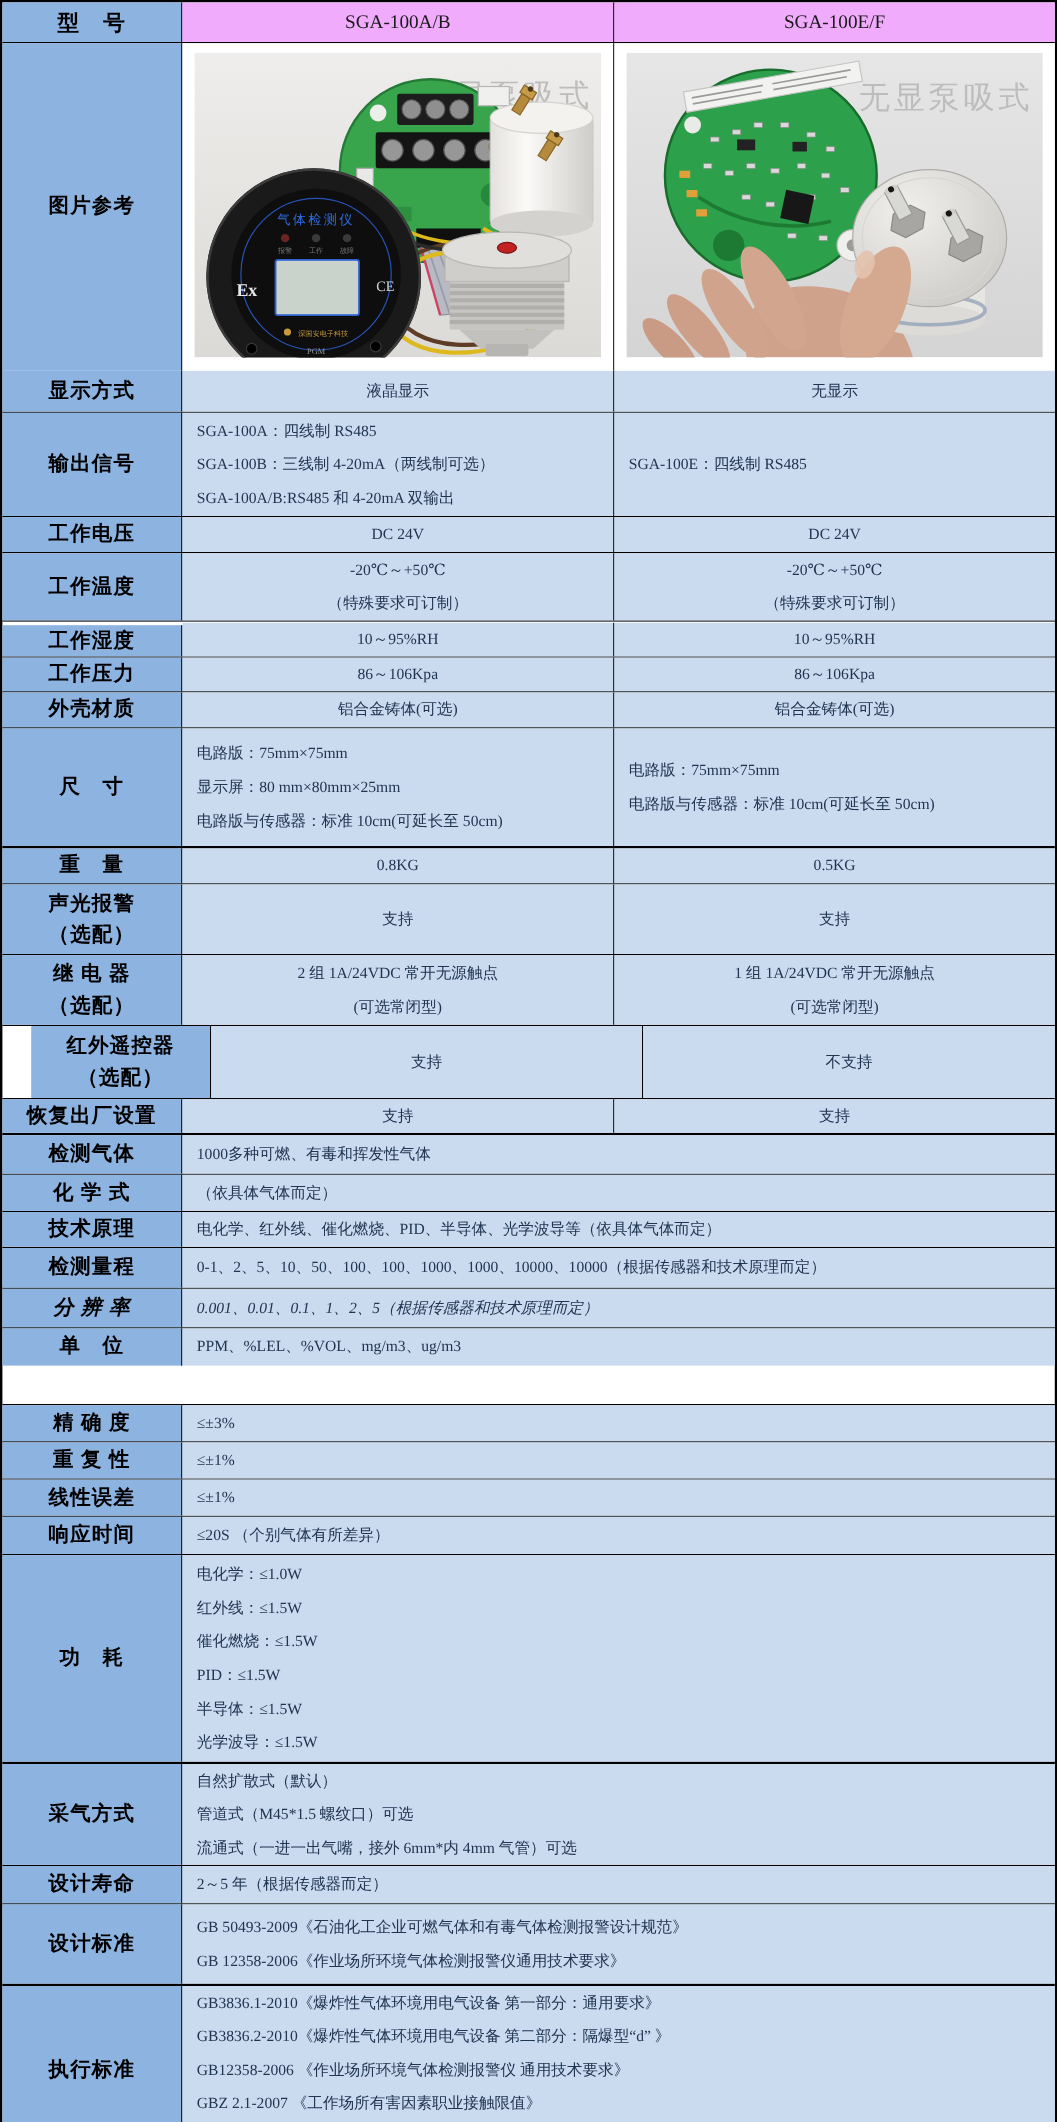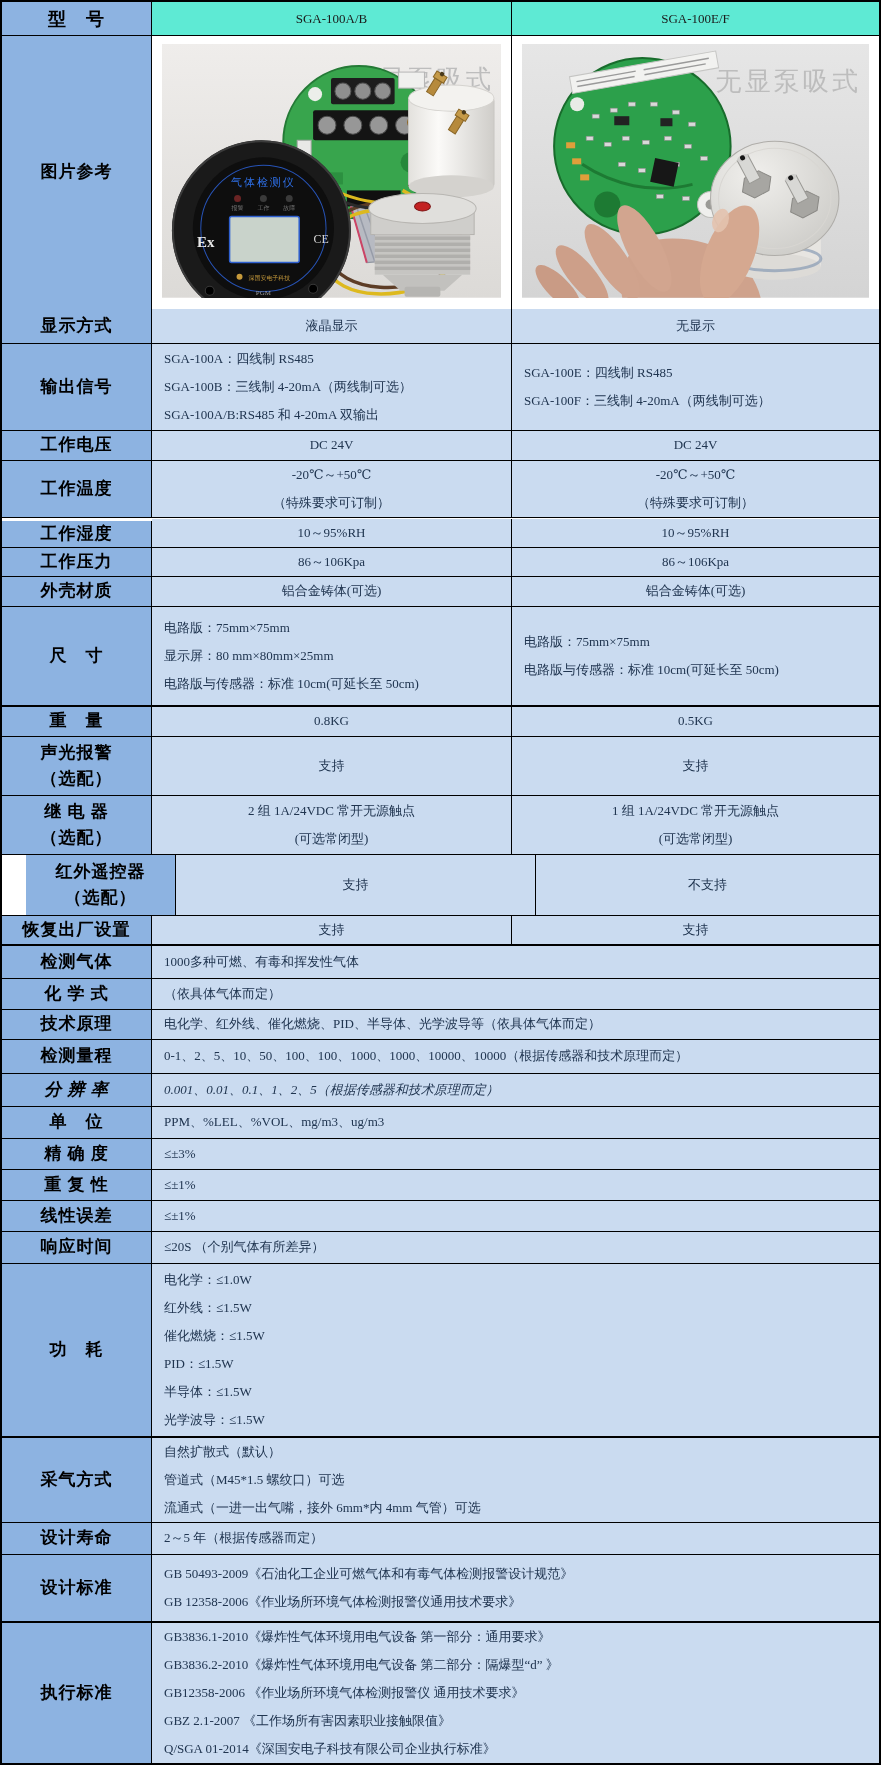--- a/index.html
+++ b/index.html
@@ -10,21 +10,21 @@
   .row:first-child{border-top:none;}
   .cell{box-sizing:border-box;display:flex;flex-direction:column;justify-content:center;}
   .label-cell{flex:0 0 150px;width:150px;background:#8db3e1;border-right:1.2px solid #000;
     font-weight:bold;color:#000;text-align:center;font-size:17px;line-height:26px;letter-spacing:1px;}
   .value-cell{background:#cadbf0;color:#203550;font-size:13px;line-height:28px;}
   .col1{flex:0 0 360px;width:360px;border-right:1.2px solid #000;}
   .col2{flex:1;}
   .fullcol{flex:1;}
   .align-center{text-align:center;}
   .align-left{text-align:left;padding-left:12px;padding-right:6px;}
-  .header-row .value-cell{background:#5eead4;color:#1a1a1a;font-size:13px;text-align:center;line-height:22px;}
+  .header-row .value-cell{background:#f0abfc;color:#1a1a1a;font-size:16px;text-align:center;line-height:22px;}
   .header-row .label-cell{font-size:18px;}
   .photo-cell{background:#ffffff;padding:8px 10px 11px 10px;}
   .photo-cell svg{display:block;width:100%;height:100%;}
   .wm{font-size:26px;fill:#bdbdbd;letter-spacing:3px;}
 </style>
 </head>
 <body>
 
 <div class="spec-table">
 
@@ -264,21 +264,20 @@
         <div class="cell label-cell">
           <div>输出信号</div>
         </div>
         <div class="cell value-cell col1 align-left">
           <div>SGA-100A：四线制 RS485</div>
           <div>SGA-100B：三线制 4-20mA（两线制可选）</div>
           <div>SGA-100A/B:RS485 和 4-20mA 双输出</div>
         </div>
         <div class="cell value-cell col2 align-left">
           <div>SGA-100E：四线制 RS485</div>
-          <div>SGA-100F：三线制 4-20mA（两线制可选）</div>
         </div>
       </div>
       <div class="row" style="min-height: 29px;">
         <div class="cell label-cell">
           <div>工作电压</div>
         </div>
         <div class="cell value-cell col1 align-center">
           <div>DC 24V</div>
         </div>
         <div class="cell value-cell col2 align-center">
@@ -446,21 +445,21 @@
         </div>
       </div>
       <div class="row" style="min-height: 31px;">
         <div class="cell label-cell">
           <div>单　位</div>
         </div>
         <div class="cell value-cell fullcol align-left">
           <div>PPM、%LEL、%VOL、mg/m3、ug/m3</div>
         </div>
       </div>
-      <div class="row" style="min-height: 30px;">
+      <div class="row" style="min-height: 30px; margin-top: 32px;">
         <div class="cell label-cell">
           <div>精 确 度</div>
         </div>
         <div class="cell value-cell fullcol align-left">
           <div>≤±3%</div>
         </div>
       </div>
       <div class="row" style="min-height: 30px;">
         <div class="cell label-cell">
           <div>重 复 性</div>

